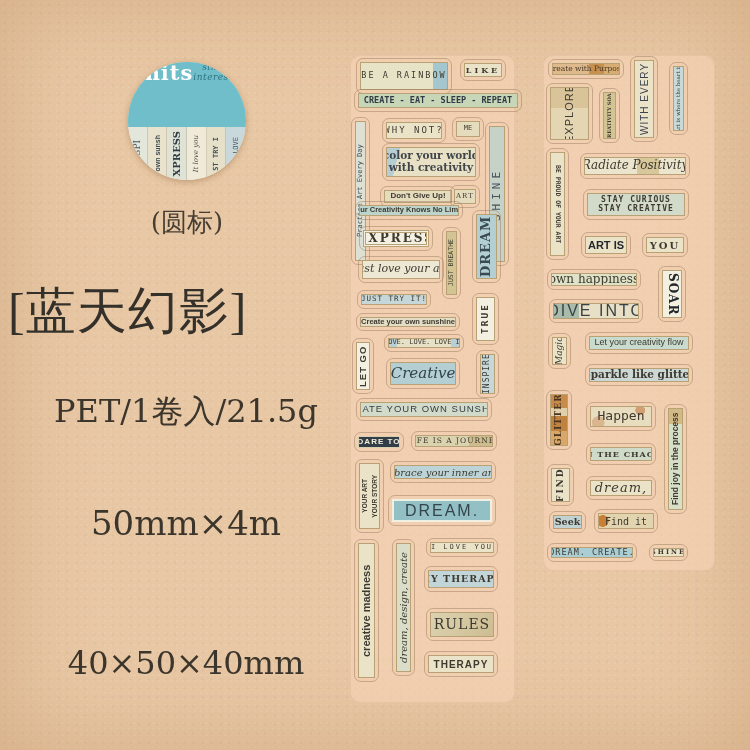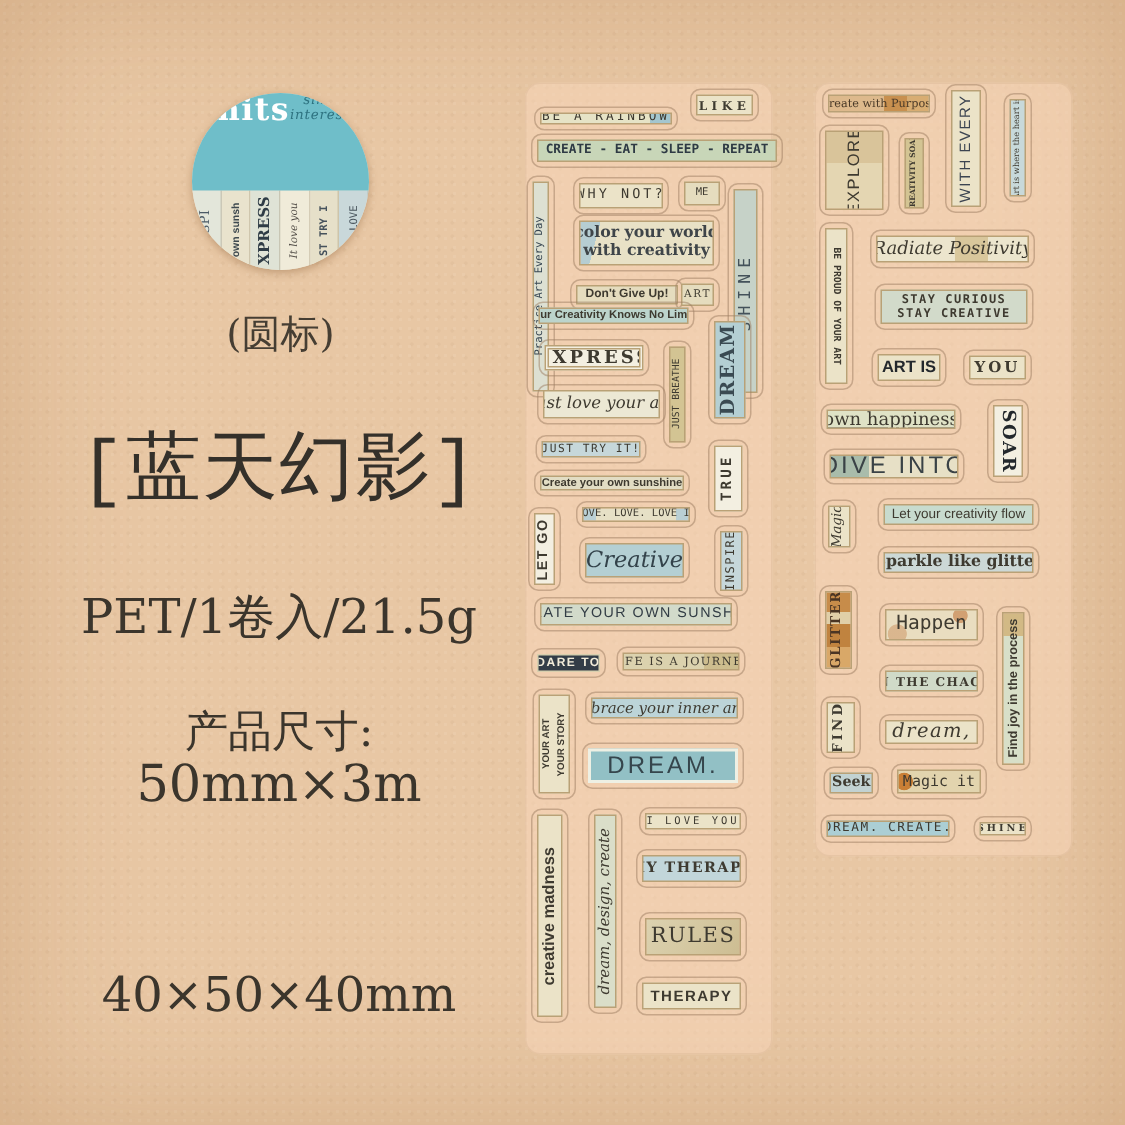--- a/index.html
+++ b/index.html
@@ -21,22 +21,22 @@
   .logo-sub{font-family:"DejaVu Serif",serif;font-style:italic;font-size:9px;color:#2e7380;
     padding-bottom:3px;letter-spacing:.5px;}
   .logo-strips{position:absolute;left:0;top:55%;width:100%;height:45%;display:flex;}
   .logo-strip{flex:1;display:flex;align-items:center;justify-content:center;overflow:hidden;
     border-right:1px solid rgba(130,110,80,.25);}
   .vtxt{writing-mode:vertical-rl;transform:rotate(180deg);white-space:nowrap;}
   .vdtx{writing-mode:vertical-rl;white-space:nowrap;}
   
   .cap{position:absolute;left:40px;top:205px;width:294px;text-align:center;
     font-family:"DejaVu Serif",serif;font-size:26px;color:#463e33;}
-  .ptitle{position:absolute;left:8px;top:278px;width:356px;text-align:center;
-    font-family:Liberation Mono, monospace;font-size:50px;color:#34302a;letter-spacing:1px;}
+  .ptitle{position:absolute;left:8px;top:278px;width:356px;
+    font-family:Liberation Serif, serif;font-size:50px;color:#34302a;letter-spacing:1px;}
   .pspec{position:absolute;left:8px;top:390px;width:356px;text-align:center;
     font-family:"DejaVu Serif",serif;font-size:32px;color:#3b352c;}
   .psize-l{position:absolute;left:8px;top:468px;width:356px;text-align:center;
     font-family:"DejaVu Serif",serif;font-size:29px;color:#3b352c;}
   .psize-v{position:absolute;left:8px;top:503px;width:356px;text-align:center;
     font-family:"DejaVu Serif",serif;font-size:34px;color:#3b352c;}
   .psize-n{position:absolute;left:8px;top:541px;width:356px;text-align:center;
     font-family:"DejaVu Serif",serif;font-size:23px;color:#3b352c;}
   .ppack-l{position:absolute;left:8px;top:608px;width:356px;text-align:center;
     font-family:"DejaVu Serif",serif;font-size:29px;color:#3b352c;}
@@ -119,26 +119,25 @@
     <div class="logo-top">
       <div class="logo-with">with</div>
       <div class="logo-words">Limits</div>
       <div class="logo-sub">similar interests~</div>
     </div>
   </div>
   <div class="cap">(圆标)</div>
 
   <div class="ptitle">[蓝天幻影]</div>
   <div class="pspec">PET/1卷入/21.5g</div>
-  <div class="psize-l">产品尺寸:</div>
-  <div class="psize-v">50mm×3m</div>
+  <div class="psize-v">50mm×4m</div>
   <div class="ppack-v">40×50×40mm</div>
 
   <div class="sheet sheet-left">
-    <div class="stk" style="left:6px;top:16px;width:96px;height:16px">
+    <div class="stk" style="left:6px;top:3px;width:96px;height:36px">
         <span class="lab b-rainbow f-mono ls2" style="font-size:8.5px">BE A RAINBOW</span>
       </div>
     <div class="stk" style="left:110px;top:4px;width:46px;height:22px">
         <span class="lab b-cream f-serif bold ls3" style="font-size:8px">LIKE</span>
       </div>
     <div class="stk" style="left:4px;top:34px;width:168px;height:23px">
         <span class="lab b-green f-mono bold" style="font-size:8.5px;color:#2e3a44">CREATE - EAT - SLEEP - REPEAT</span>
       </div>
     <div class="stk" style="left:1px;top:62px;width:19px;height:148px">
         <span class="lab vtxt f-mono" style="font-size:7px;background:#dde0d2;color:#374652">Practice Art Every Day</span>
@@ -308,21 +307,21 @@
     <div class="stk" style="left:4px;top:409px;width:27px;height:42px">
         <span class="lab vtxt b-cream f-serif bold ls2" style="font-size:9px">FIND</span>
       </div>
     <div class="stk" style="left:43px;top:421px;width:70px;height:24px">
         <span class="lab b-cream f-script ls1" style="font-size:13px">dream,</span>
       </div>
     <div class="stk" style="left:6px;top:456px;width:37px;height:22px">
         <span class="lab f-serif bold" style="font-size:9.5px;background:#c2d2d2">Seek</span>
       </div>
     <div class="stk" style="left:51px;top:454px;width:64px;height:24px">
-        <span class="lab b-makeit f-mono" style="font-size:10px">Magic it</span>
+        <span class="lab b-makeit f-mono" style="font-size:10px">Find it</span>
       </div>
     <div class="stk" style="left:4px;top:488px;width:90px;height:19px">
         <span class="lab f-mono ls1" style="font-size:8.5px;background:#abced4">DREAM. CREATE.</span>
       </div>
     <div class="stk" style="left:106px;top:489px;width:39px;height:17px">
         <span class="lab b-cream f-serif bold ls2" style="font-size:6.5px">SHINE</span>
       </div>
   </div>
 
 </div>

